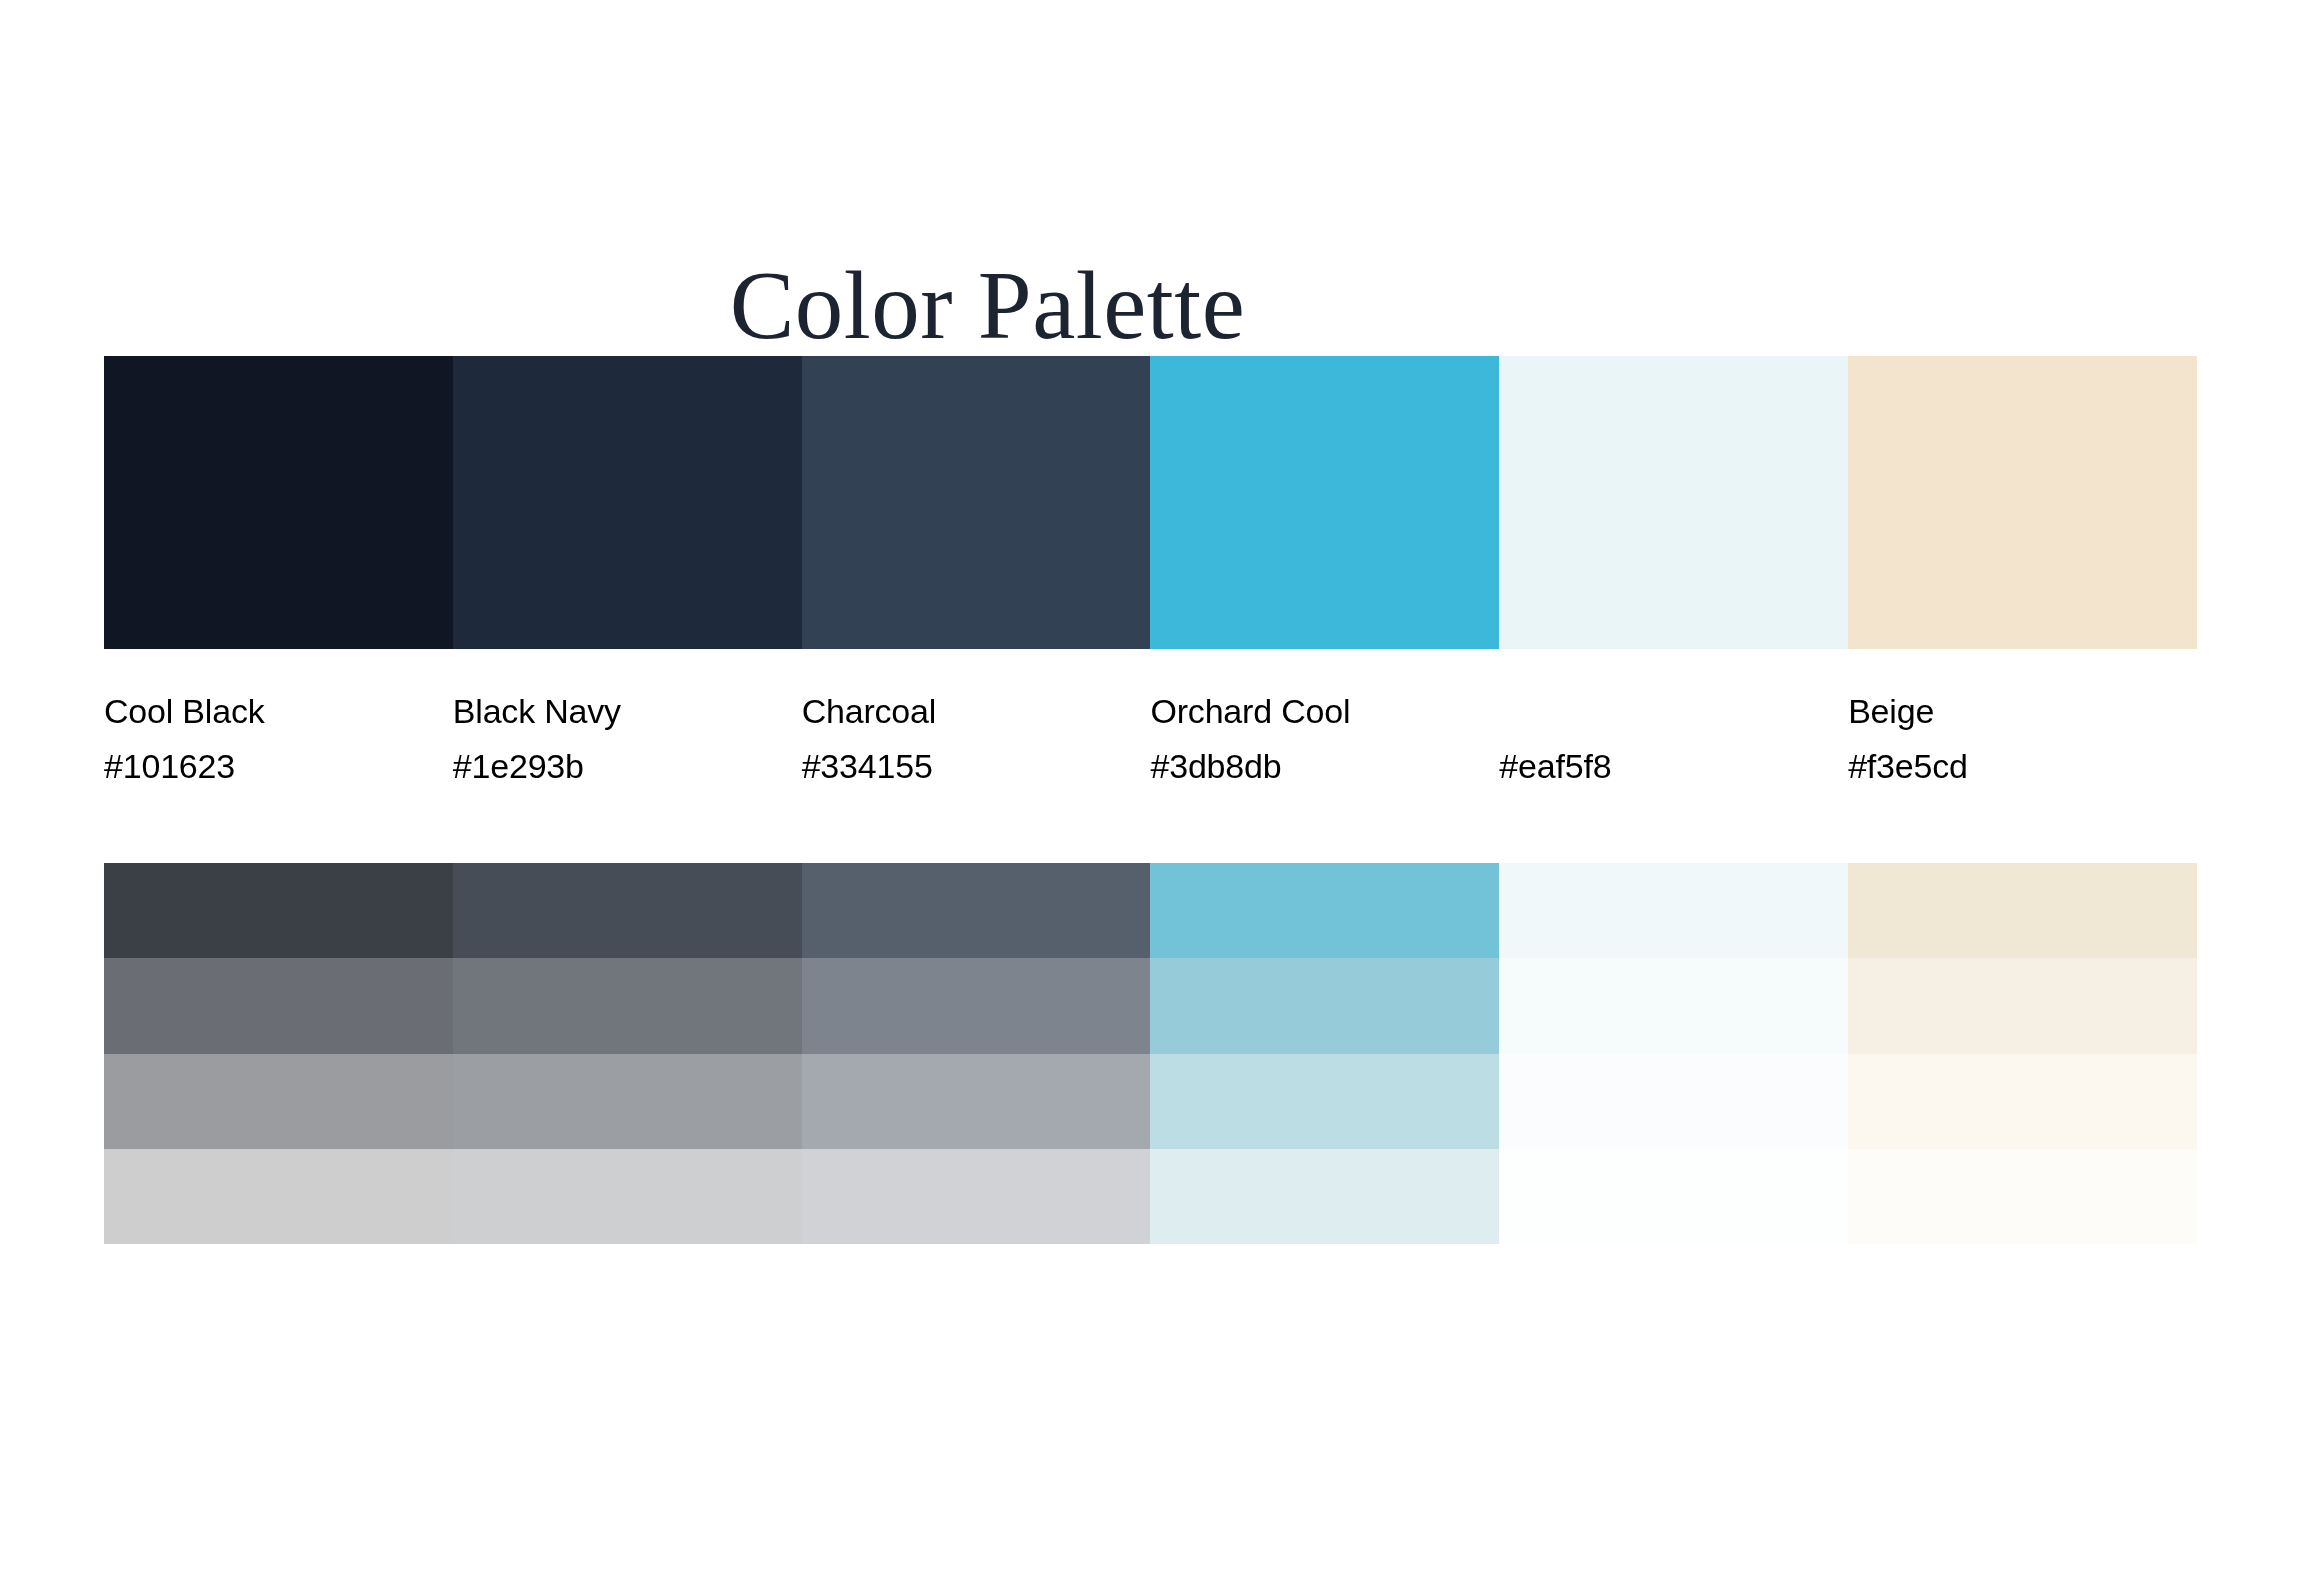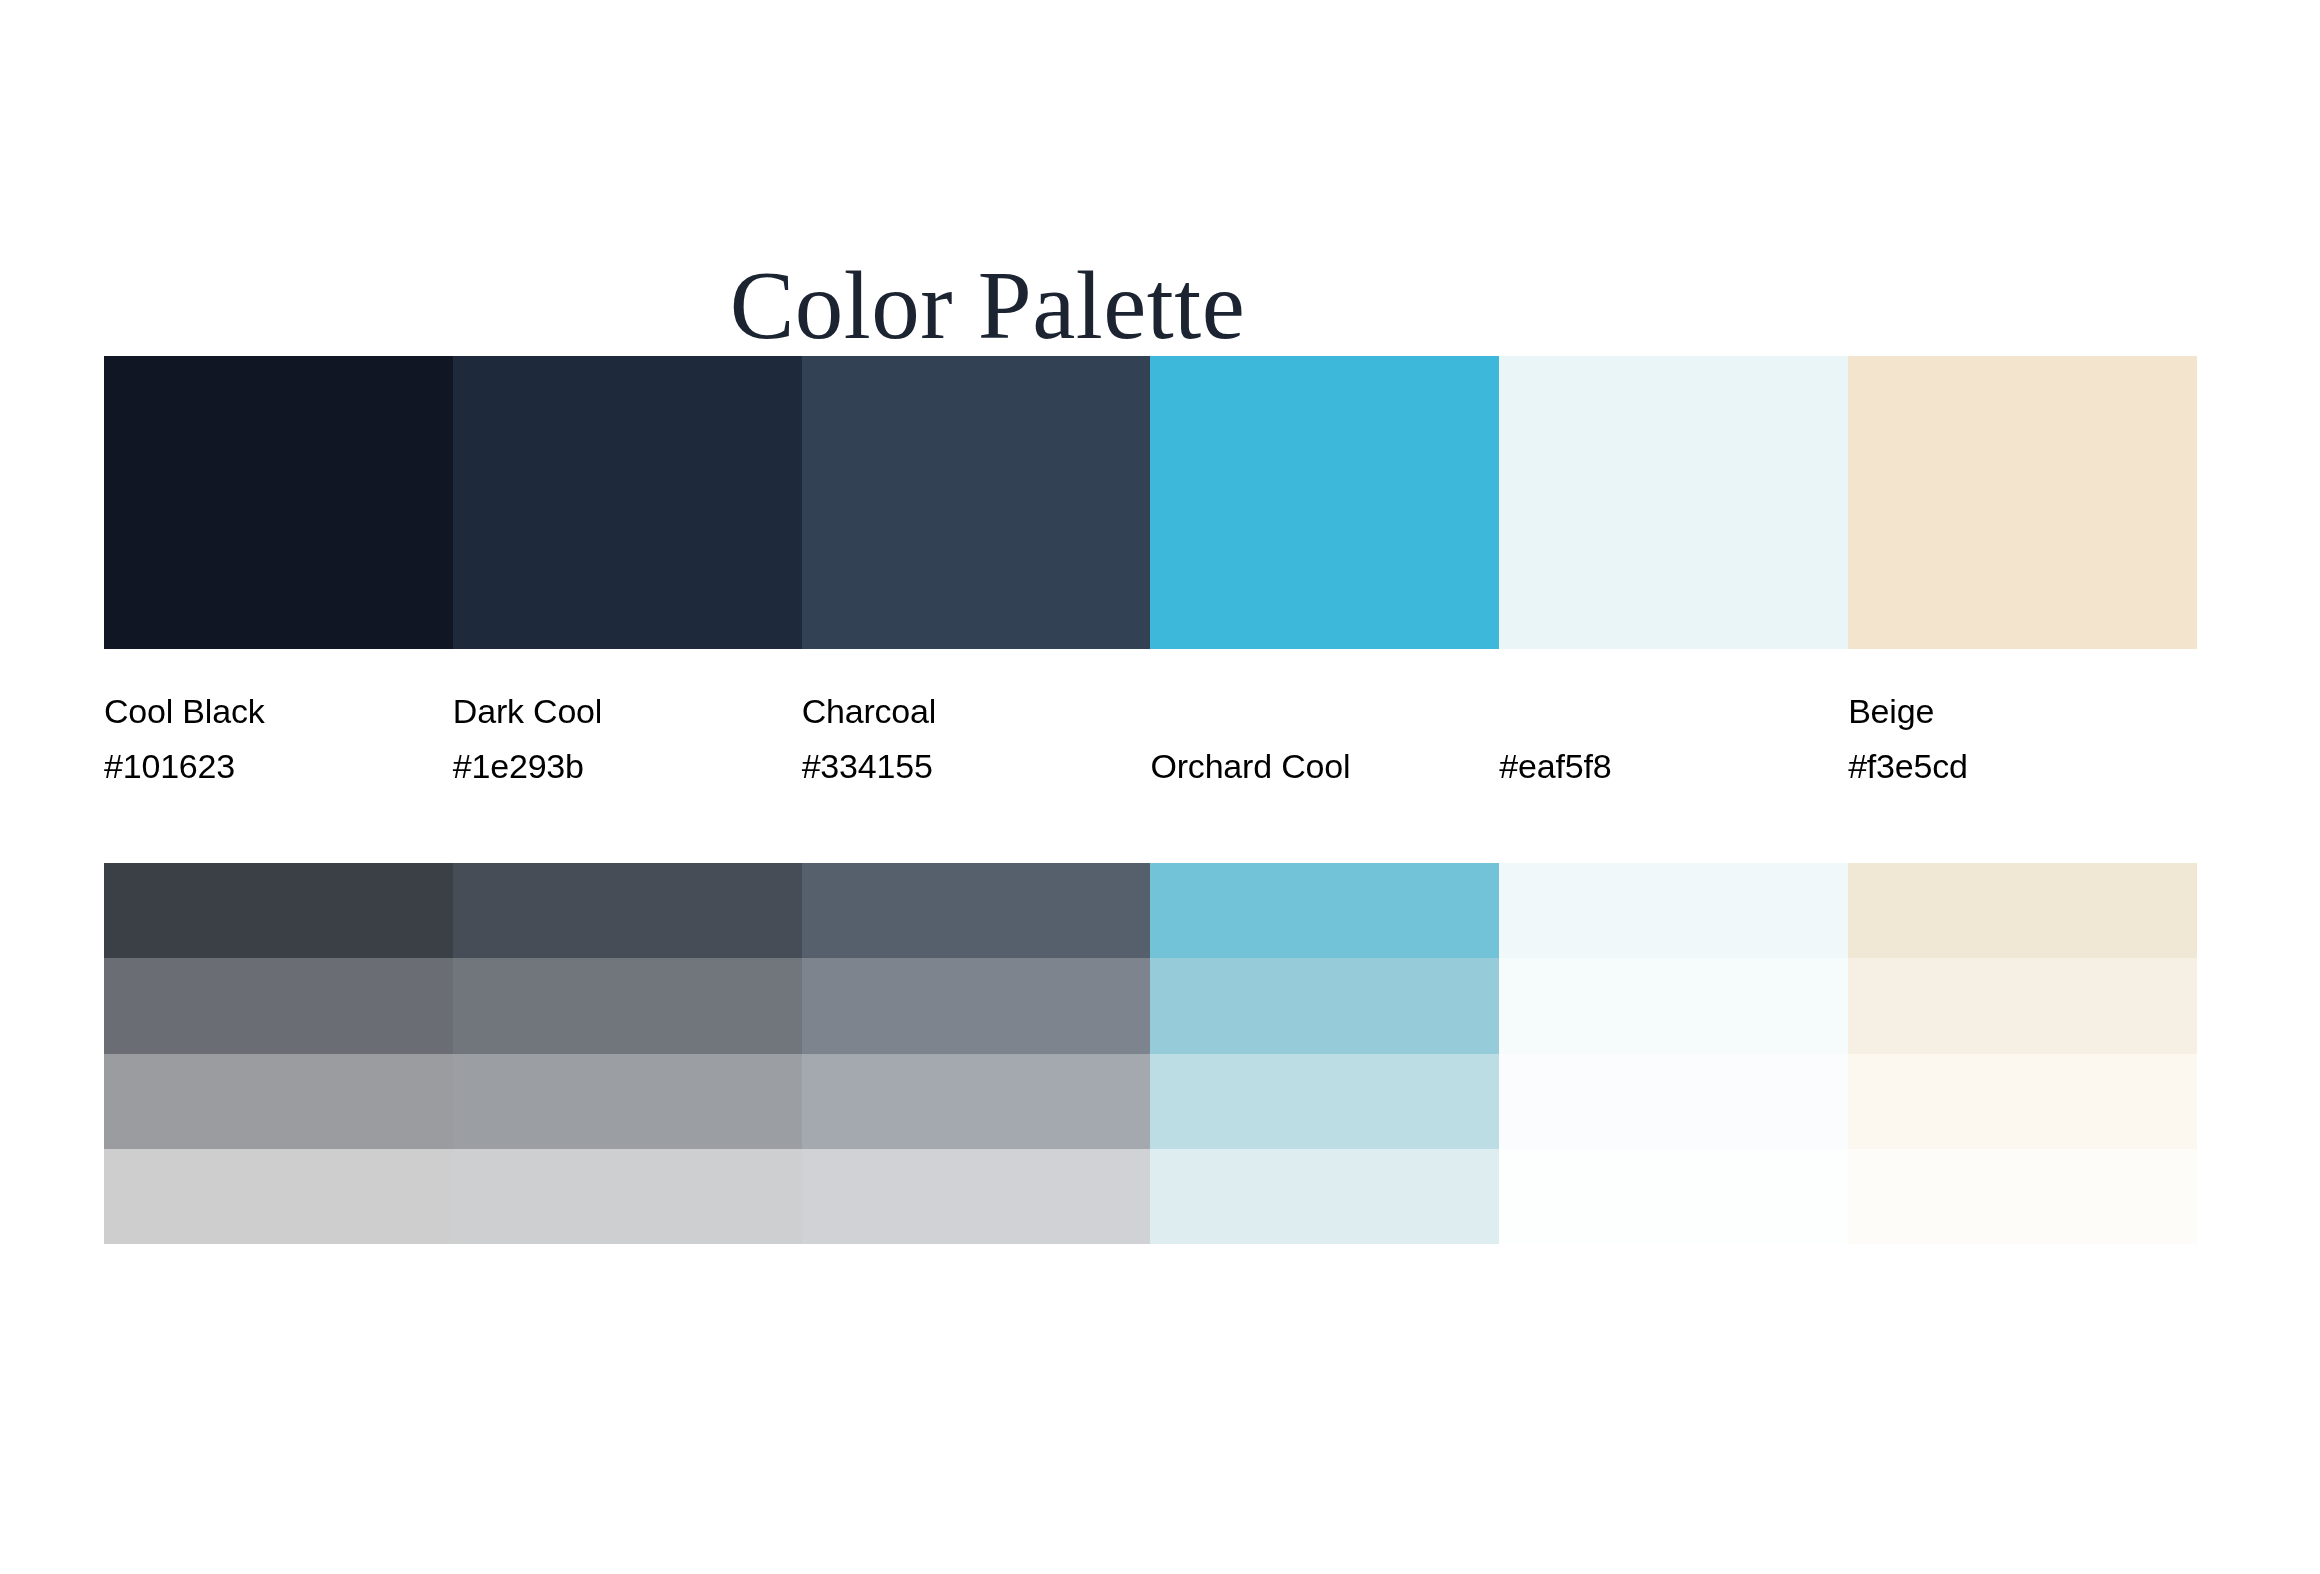--- a/index.html
+++ b/index.html
@@ -112,29 +112,30 @@
       <div class="swatch-cell" style="background: rgb(234, 245, 248);"></div>
       <div class="swatch-cell" style="background: rgb(243, 229, 205);"></div>
     </div>
 
   <div id="label-row">
       <div class="label-cell">
         <div class="label-name">Cool Black</div>
         <div class="label-hex">#101623</div>
       </div>
       <div class="label-cell">
-        <div class="label-name">Dark Cool</div>
+        <div class="label-name">Black Navy</div>
         <div class="label-hex">#1e293b</div>
       </div>
       <div class="label-cell">
         <div class="label-name">Charcoal</div>
         <div class="label-hex">#334155</div>
       </div>
       <div class="label-cell">
         <div class="label-name">Orchard Cool</div>
+        <div class="label-hex">#3db8db</div>
       </div>
       <div class="label-cell">
         <div class="label-hex">#eaf5f8</div>
       </div>
       <div class="label-cell">
         <div class="label-name">Beige</div>
         <div class="label-hex">#f3e5cd</div>
       </div>
     </div>
 

